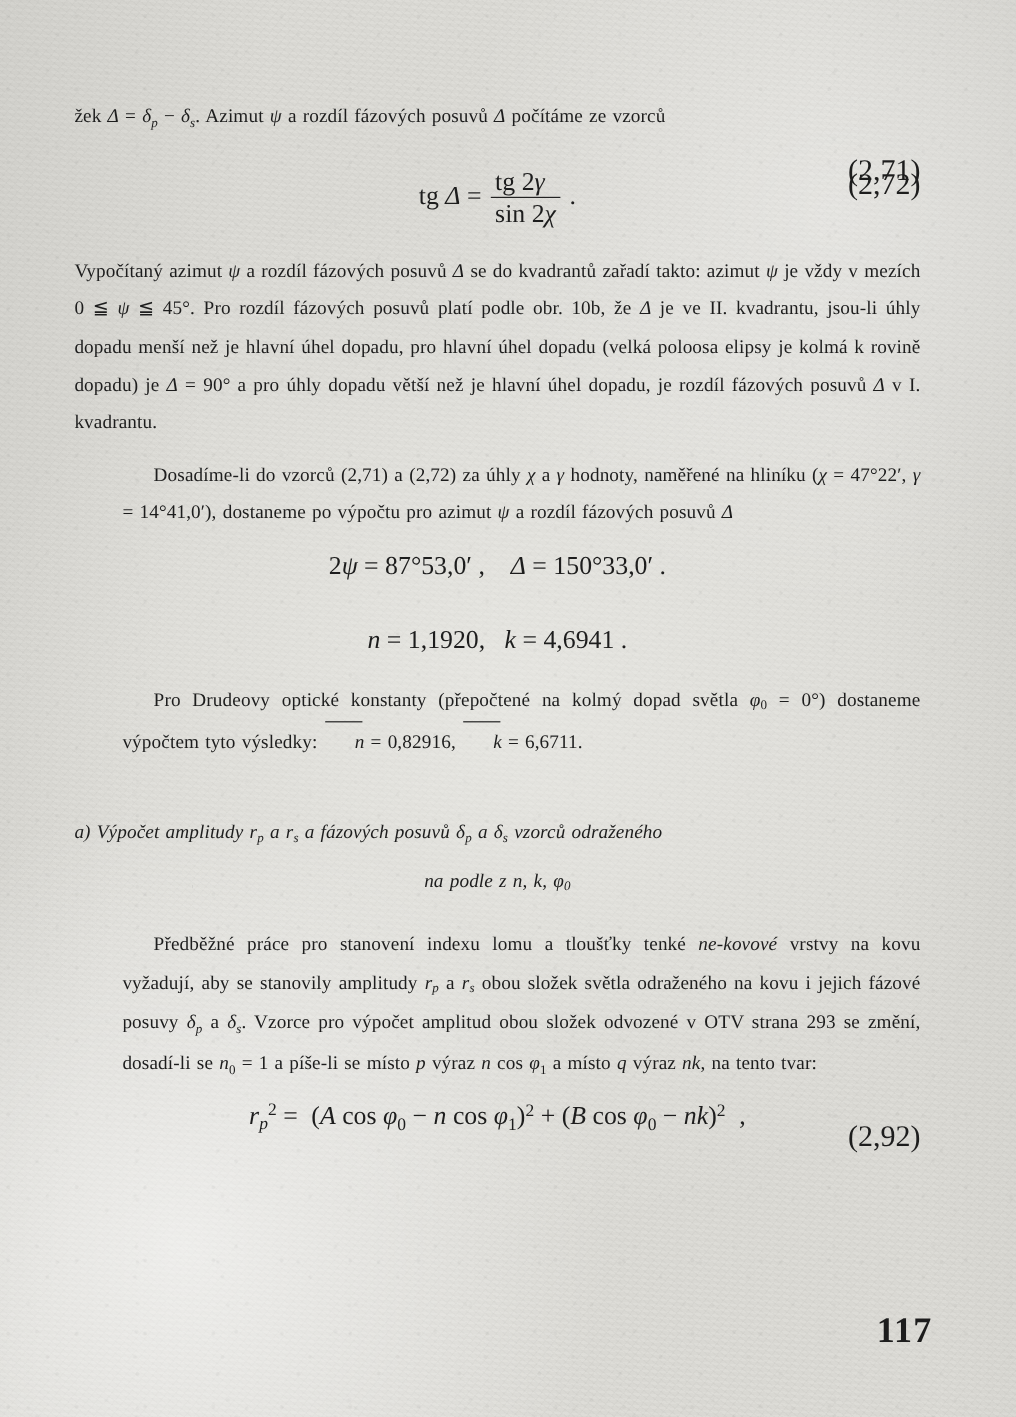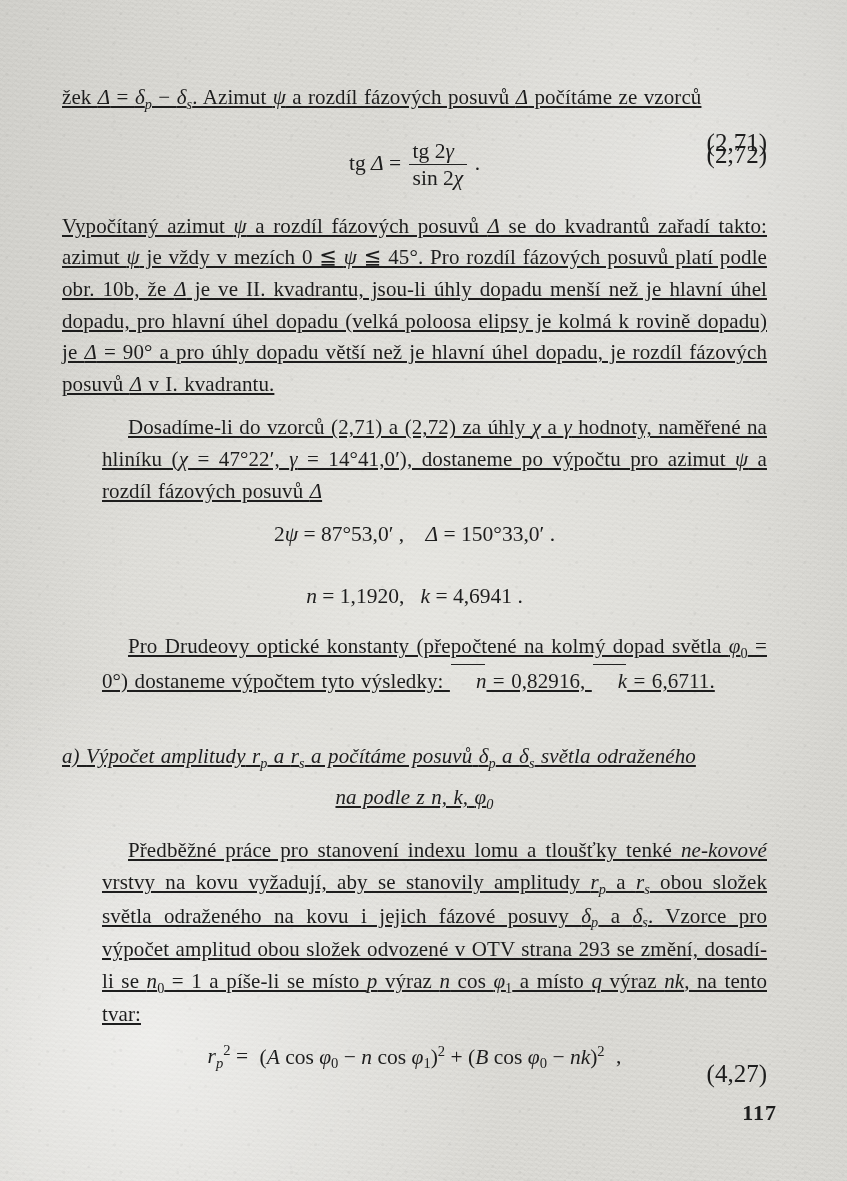--- a/index.html
+++ b/index.html
@@ -37,28 +37,27 @@
       radial-gradient(circle at 54% 88%, rgba(90,90,88,.15) 0 1px, transparent 2px),
       radial-gradient(circle at 26% 49%, rgba(90,90,88,.12) 0 1px, transparent 2px);
     background-size:57px 61px, 83px 71px, 67px 93px, 101px 79px, 73px 67px, 91px 87px;
   }
   #content{
     position:absolute;
     left:62px; top:82px; width:705px;
     z-index:2;
   }
   .para{
-    font-size:21px;
+    font-size:16px;
     line-height:31.6px;
     text-align:justify;
     margin:0;
     letter-spacing:.1px;
     word-spacing:1px;
     text-rendering:optimizeLegibility;
-    text-decoration:underline;
   }
   .para + .para{margin-top:7px;}
   .indent{text-indent:26px;margin-left:40px;}
   .eqline{
     position:relative;
     font-size:21.5px;
     line-height:30px;
     text-align:center;
     margin:0;
   }
@@ -87,21 +86,21 @@
     content:"";position:absolute;left:4%;right:4%;top:-1px;height:1.5px;background:#222;
   }
   .gap-s{height:12px;}
   .gap-m{height:20px;}
   .gap-xl{height:44px;}
   .center{text-align:center;}
   .ital{font-style:italic;}
   #pageno{
     position:absolute;
     right:70px;bottom:55px;
-    font-size:22px;
+    font-size:30px;
     font-weight:bold;
     letter-spacing:1px;
     z-index:2;
   }
   
   #speck{
     position:absolute;inset:0;z-index:3;pointer-events:none;opacity:.55;
     background-image:
       linear-gradient(73deg, rgba(110,110,105,.22) 0 1.2px, transparent 1.2px),
       linear-gradient(-41deg, rgba(110,110,105,.18) 0 1px, transparent 1px);
@@ -159,34 +158,34 @@
   <div class="eqline">
     <span><i>n</i> = 1,1920,&nbsp;&nbsp; <i>k</i> = 4,6941 .</span>
   </div>
 
   <div class="gap-m"></div>
 
   <p class="para indent">Pro Drudeovy optické konstanty (přepočtené na kolmý dopad světla <i>φ</i><sub>0</sub> = 0°) dostaneme výpočtem tyto výsledky: <span class="ov"><i>n</i></span> = 0,82916, <span class="ov"><i>k</i></span> = 6,6711.</p>
 
   <div class="gap-xl"></div>
 
-  <div class="para center ital" style="text-align:left;text-indent:0;">a) <i>Výpočet amplitudy</i> <i>r</i><sub><i>p</i></sub> a <i>r</i><sub><i>s</i></sub> <i>a počítáme posuvů</i> <i>δ</i><sub><i>p</i></sub> a <i>δ</i><sub><i>s</i></sub> <i>světla odraženého</i></div>
+  <div class="para center ital" style="text-align:left;text-indent:0;">a) <i>Výpočet amplitudy</i> <i>r</i><sub><i>p</i></sub> a <i>r</i><sub><i>s</i></sub> <i>a fázových posuvů</i> <i>δ</i><sub><i>p</i></sub> a <i>δ</i><sub><i>s</i></sub> <i>vzorců odraženého</i></div>
   <div class="para center ital"><i>na podle z n, k,</i> <i>φ</i><sub>0</sub></div>
 
   <div class="gap-m"></div>
 
   <p class="para indent">Předběžné práce pro stanovení indexu lomu a tloušťky tenké <i>ne-kovové</i> vrstvy na kovu vyžadují, aby se stanovily amplitudy <i>r</i><sub><i>p</i></sub> a <i>r</i><sub><i>s</i></sub> obou složek světla odraženého na kovu i jejich fázové posuvy <i>δ</i><sub><i>p</i></sub> a <i>δ</i><sub><i>s</i></sub>. Vzorce pro výpočet amplitud obou složek odvozené v OTV strana 293 se změní, dosadí-li se <i>n</i><sub>0</sub> = 1 a píše-li se místo <i>p</i> výraz <i>n</i> cos <i>φ</i><sub>1</sub> a místo <i>q</i> výraz <i>nk</i>, na tento tvar:</p>
 
   <div class="gap-s"></div>
 
   <div class="eqline" style="line-height:26px;">
     <span><i>r</i><sub><i>p</i></sub><sup>2</sup> =
       <span class="frac">
         <span class="num">(<i>A</i> cos <i>φ</i><sub>0</sub> − <i>n</i> cos <i>φ</i><sub>1</sub>)<sup>2</sup> + (<i>B</i> cos <i>φ</i><sub>0</sub> − <i>nk</i>)<sup>2</sup></span>
       </span> ,</span>
-    <span class="eqno" style="top:18px;">(4,27)</span>
+    <span class="eqno" style="top:18px;">(2,92)</span>
   </div>
 
 </div>
 
 <div id="speck"></div>
 
 <div id="pageno">117</div>
 
 </body></html>

